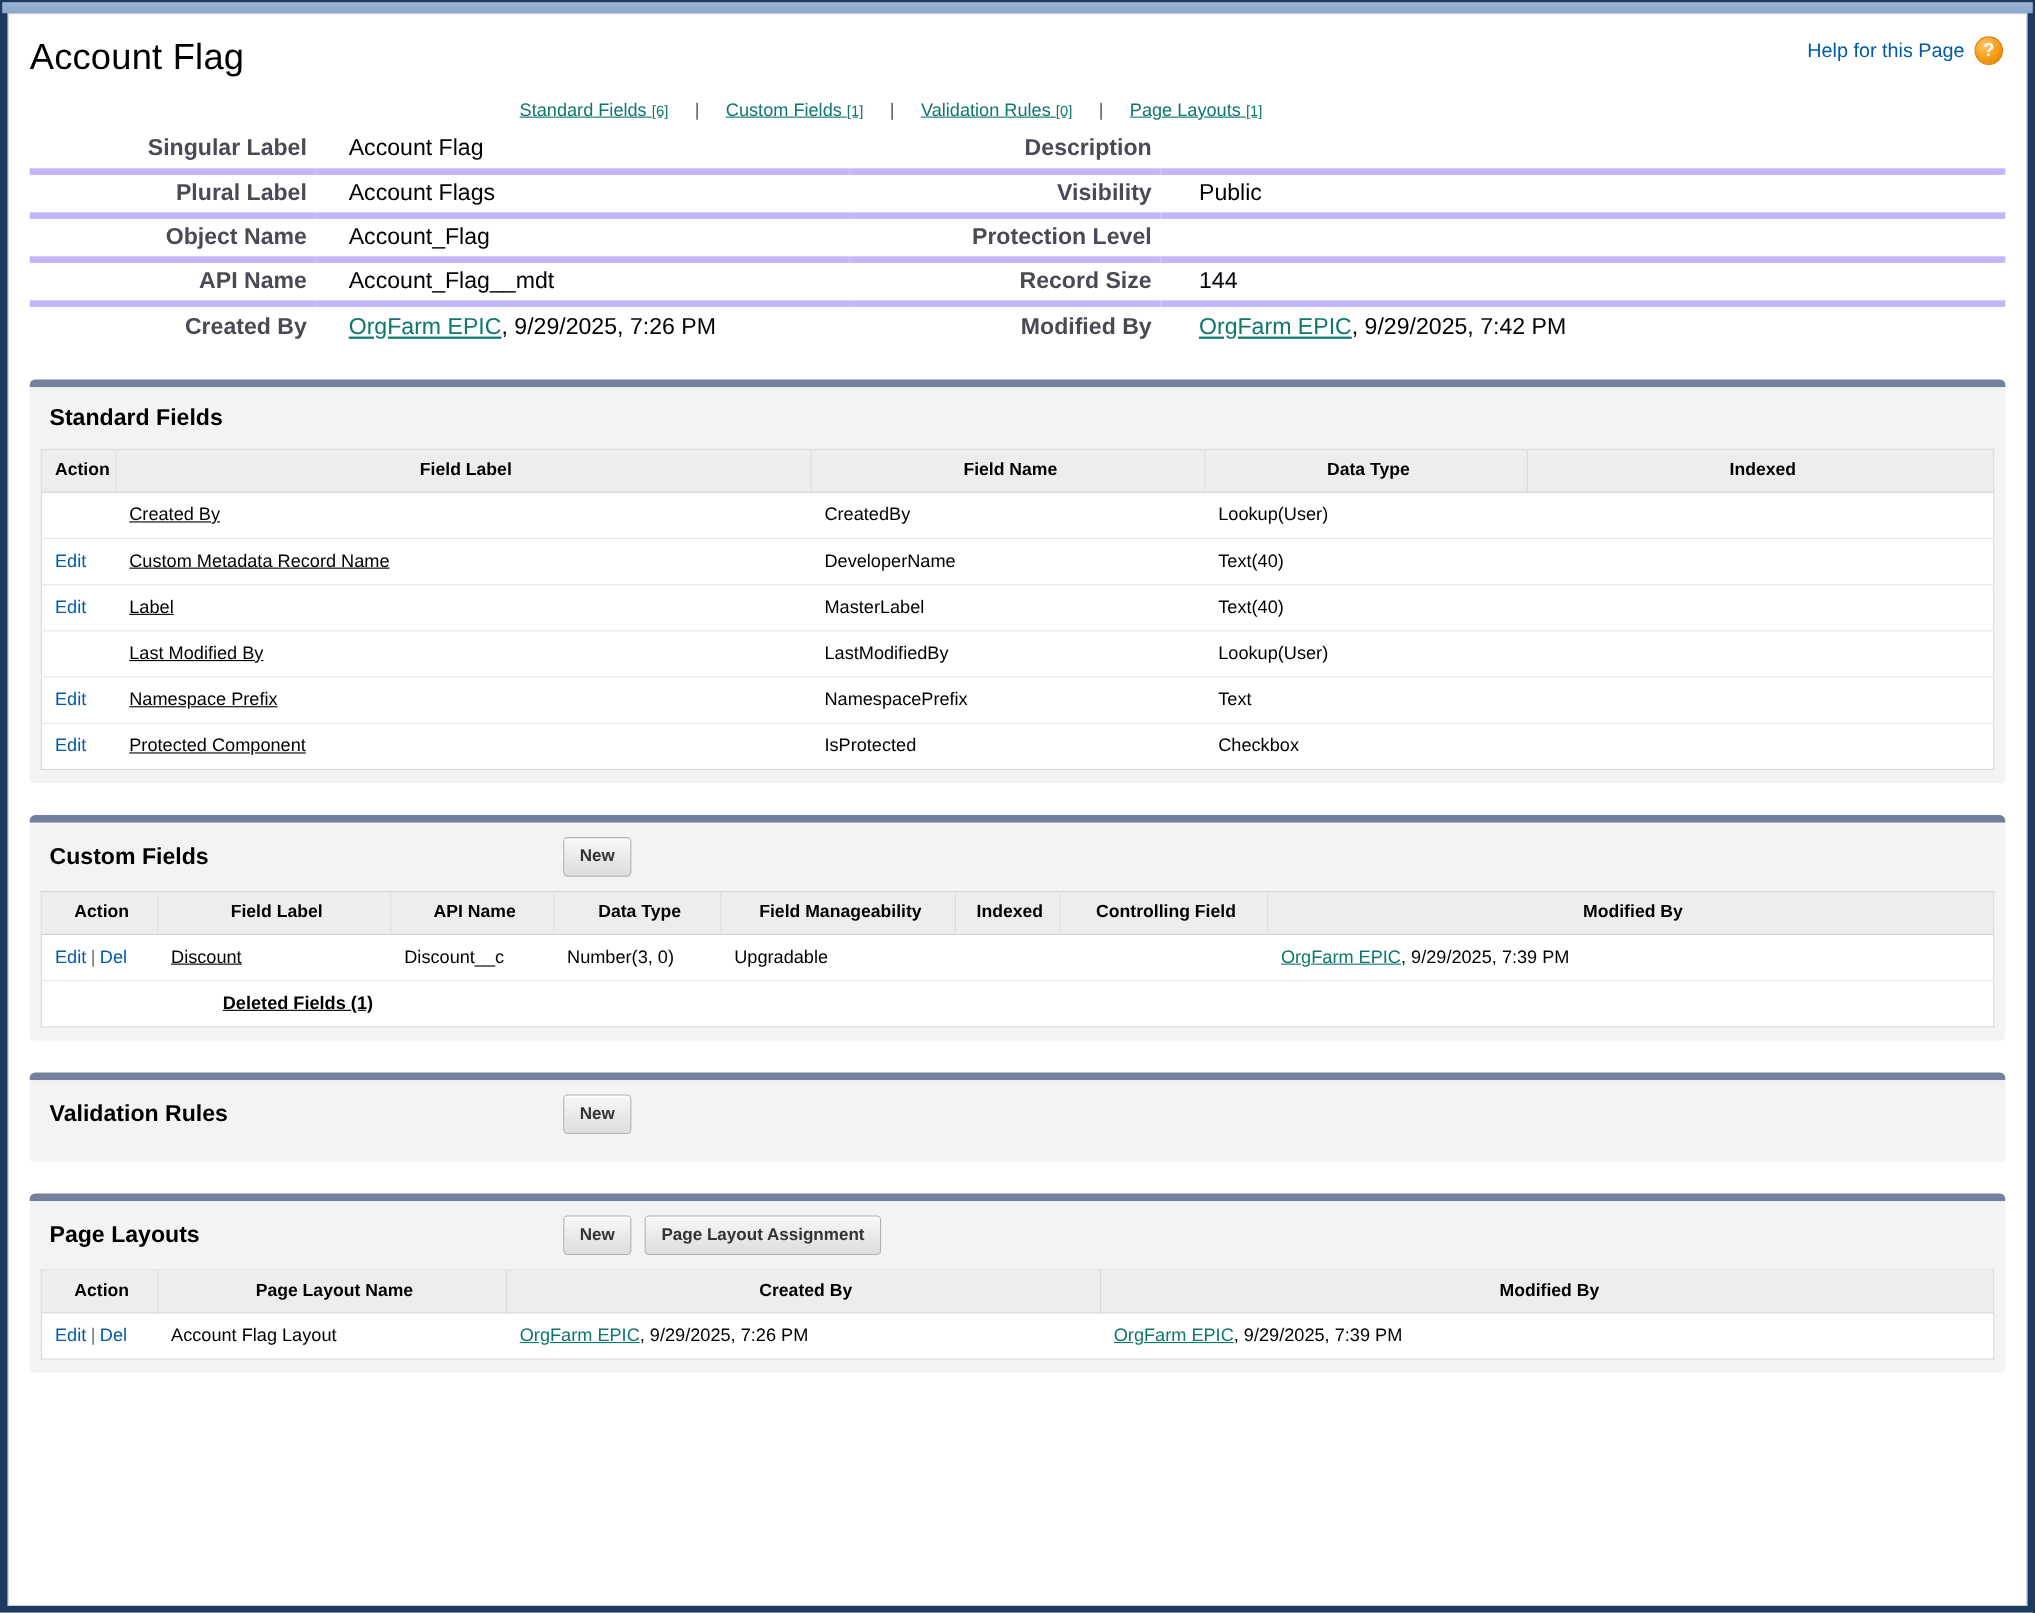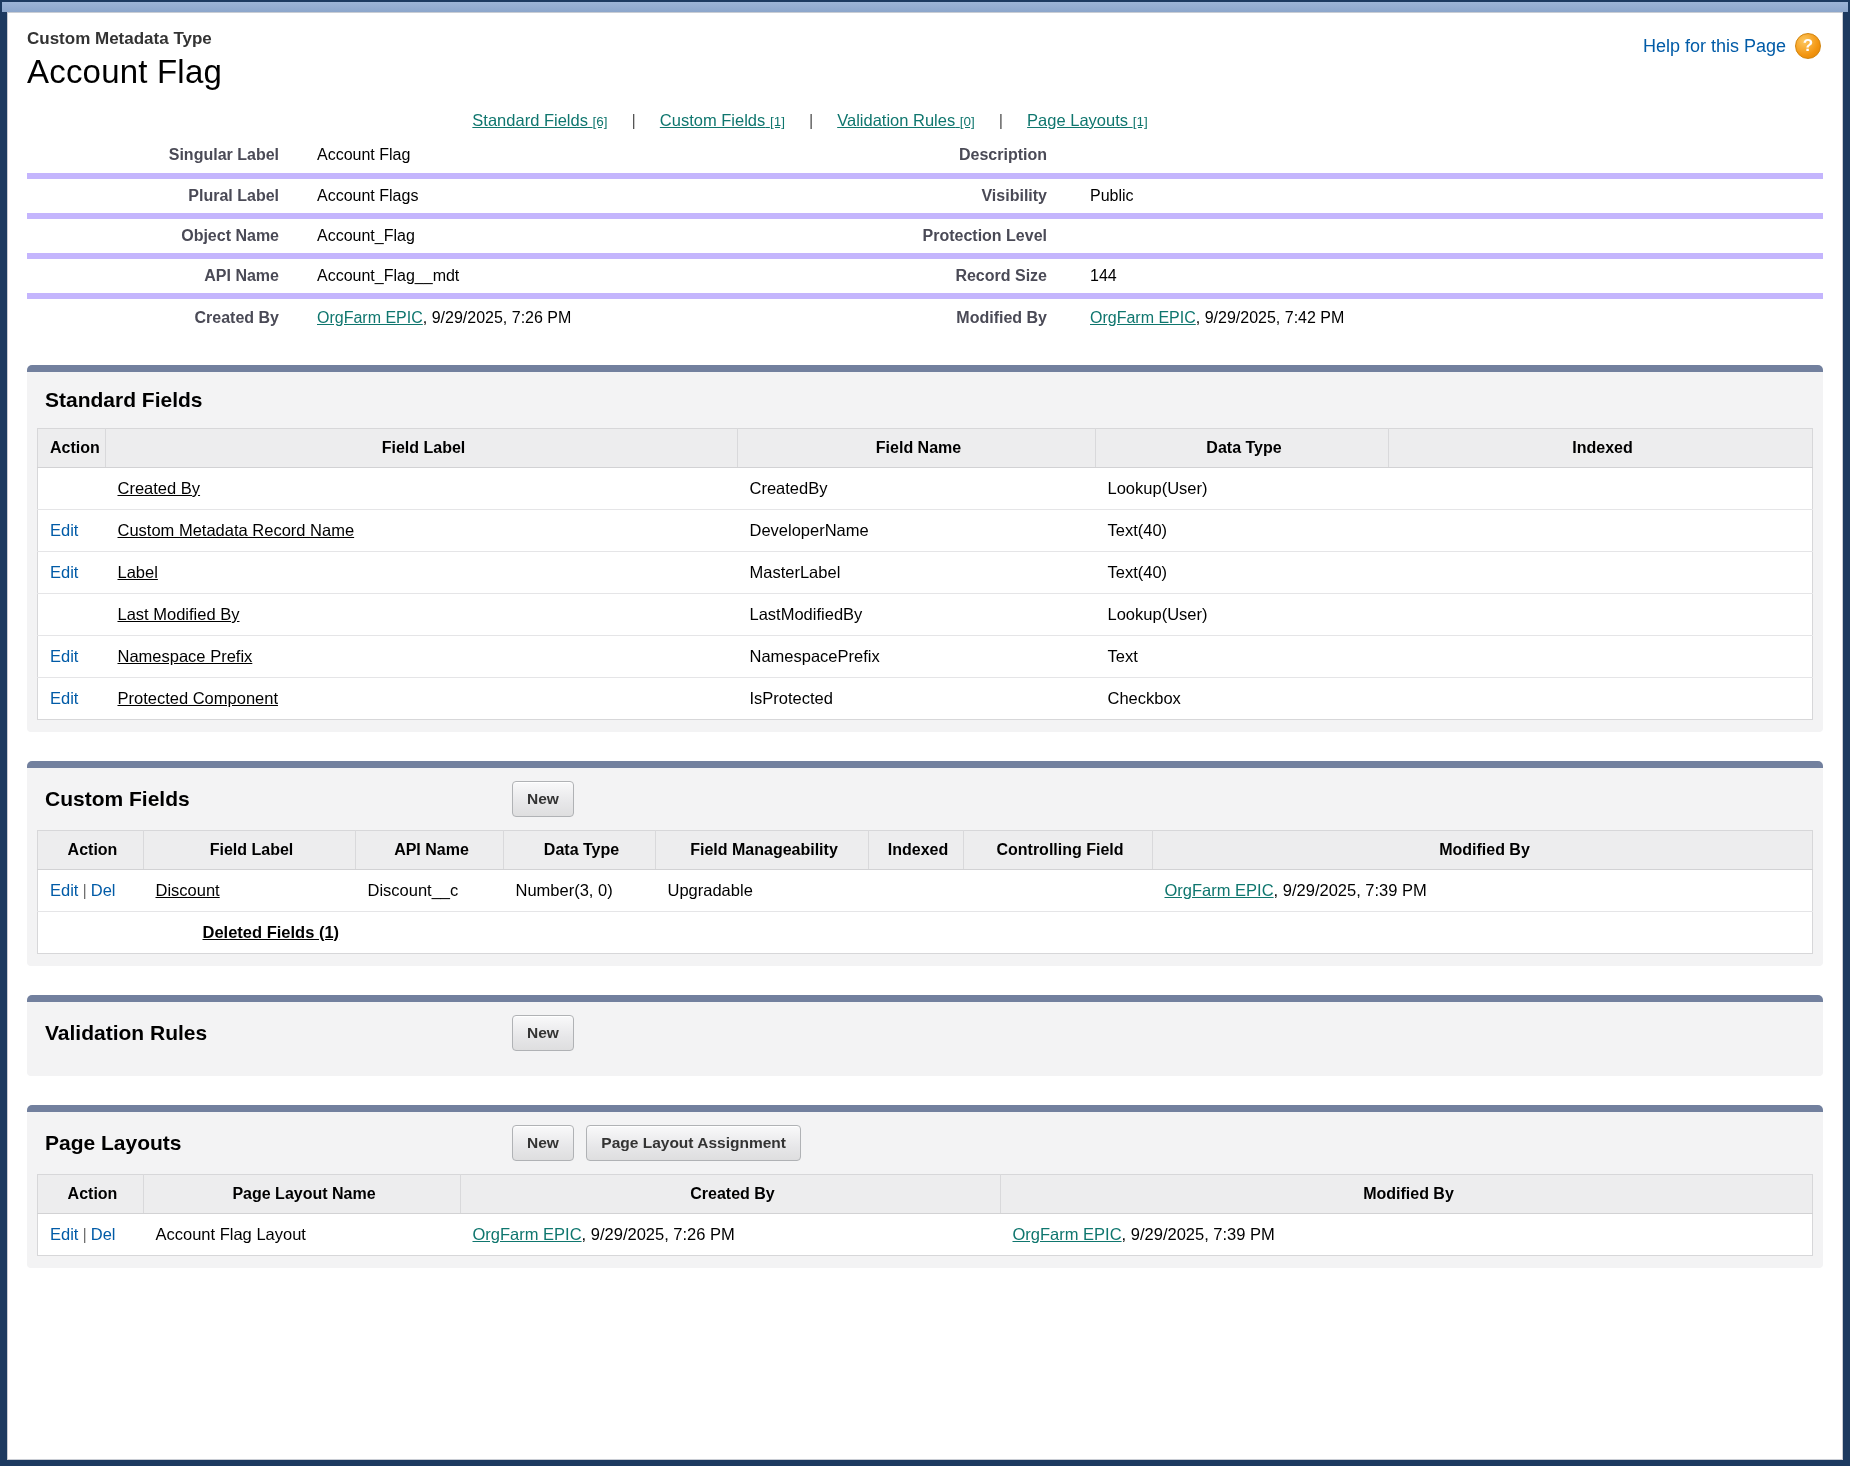--- a/index.html
+++ b/index.html
@@ -66,21 +66,21 @@
     margin-right: 8px;
     cursor: pointer;
     box-shadow: inset 0 1px 0 #fff;
   }
 
   
   .detail-head { margin-top: 24px; height: 44px; position: relative; display: flex; align-items: center; }
   .detail-title { font-size: 21px; font-weight: bold; color: #000; margin-left: 18px; }
   .detail-buttons { position: absolute; left: 485px; top: 3px; }
   table.detail { width: 100%; border-collapse: collapse; table-layout: fixed; margin-top: 6px; }
-  table.detail td { height: 40px; font-size: 16px; vertical-align: middle; }
+  table.detail td { height: 40px; font-size: 21px; vertical-align: middle; }
   table.detail tr + tr td { border-top: 6px solid #c4b5fd; }
   td.dl {
     font-weight: bold; color: #4a4a56; text-align: right;
     padding-right: 8px; font-size: 16px;
   }
   td.dv1 { padding-left: 30px; color: #000; }
   td.dv2 { padding-left: 35px; color: #000; }
   .dlink { color: #0f766e; text-decoration: underline; cursor: pointer; text-align: right; }
 
   
@@ -121,21 +121,20 @@
 </style>
 </head>
 <body>
 
 <div class="top-strip"></div>
 
 <div class="panel">
   <div class="inner">
 
     <div class="page-header">
-      <div class="kicker">Custom Metadata Type</div>
       <div class="page-title">Account Flag</div>
       <div class="help-area">
         <a class="help-link">Help for this Page</a>
         <span class="help-icon">?</span>
       </div>
     </div>
 
     <div class="section-nav">
       <a><span>Standard Fields</span> <span class="count">[6]</span></a><span class="navsep">|</span><a><span>Custom Fields</span> <span class="count">[1]</span></a><span class="navsep">|</span><a><span>Validation Rules</span> <span class="count">[0]</span></a><span class="navsep">|</span><a><span>Page Layouts</span> <span class="count">[1]</span></a>
     </div>

